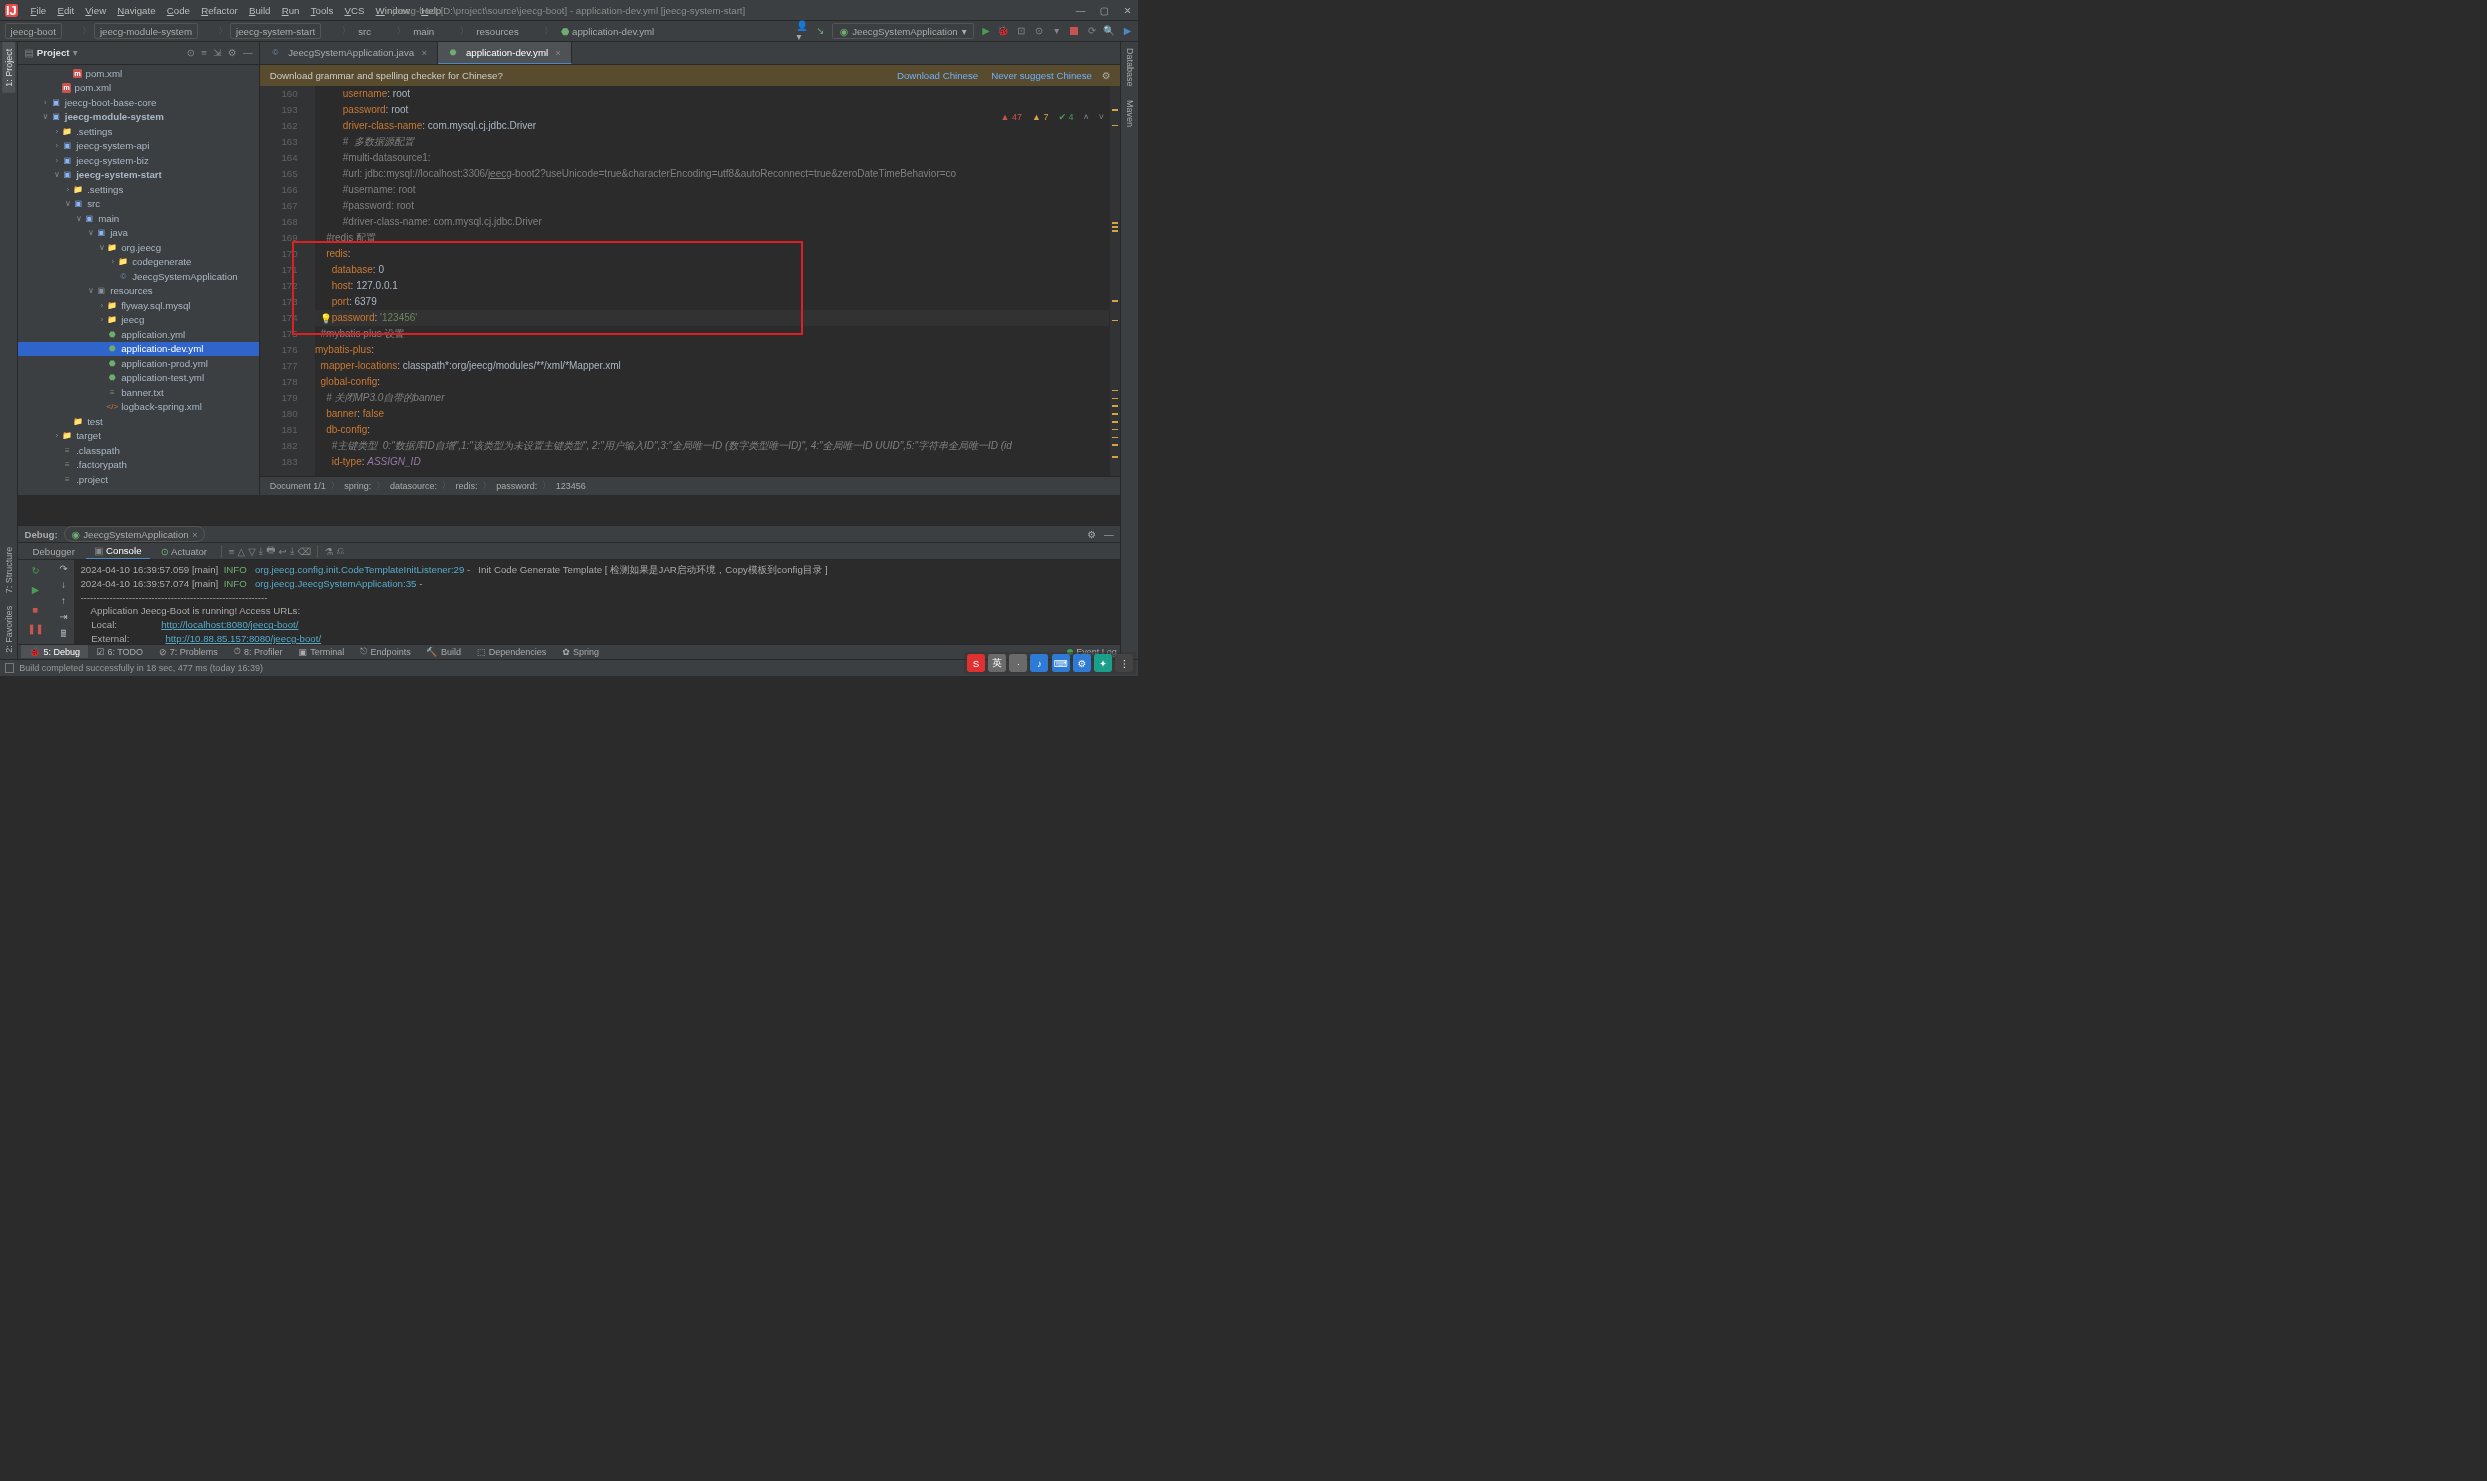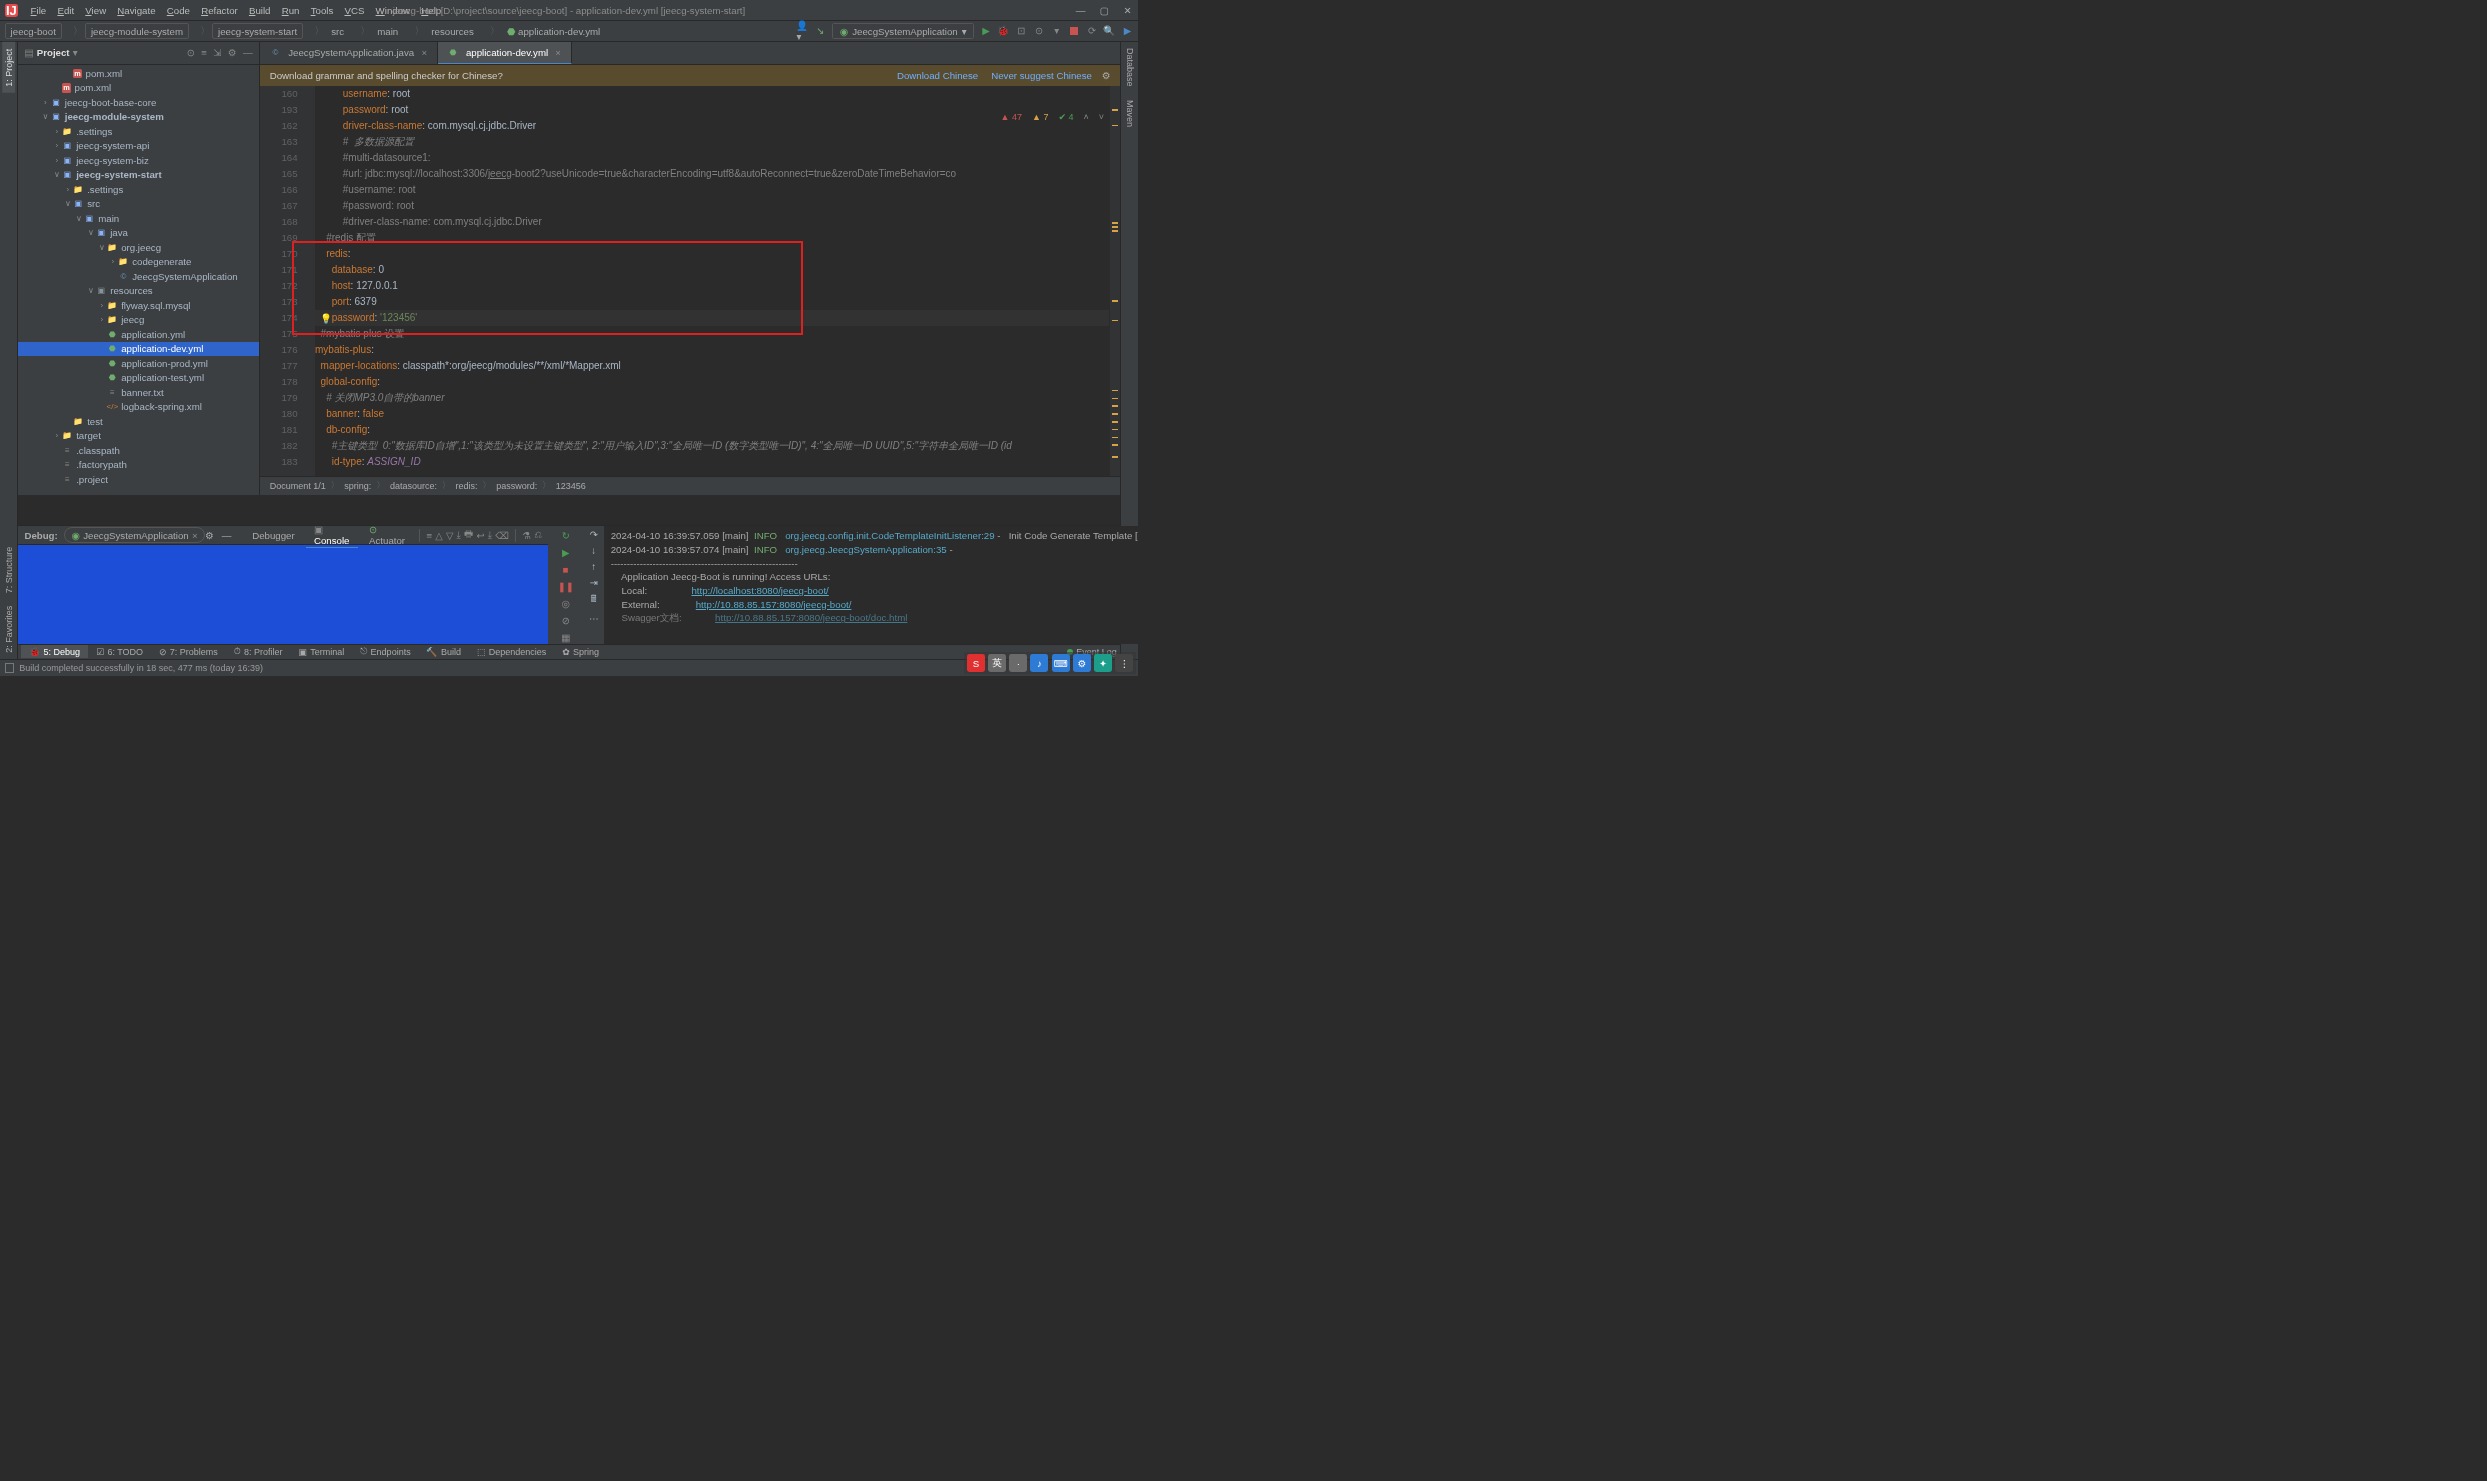--- a/index.html
+++ b/index.html
@@ -9,21 +9,21 @@
 .titlebar { height:21px; background:#3c3f41; display:flex; align-items:center; padding:0 4.8px; color:#bbbbbb; border-bottom:0.8px solid #282828; }
 .titlebar .logo { width:13px; height:13px; background:#e84b4b; border-radius:2.4px; margin-right:8px; display:flex; align-items:center; justify-content:center; font-size:13px; font-weight:bold; color:#fff; }
 .titlebar .menu { display:flex; gap:1.6px; }
 .titlebar .menu span { padding:2.4px 4.8px; cursor:pointer; }
 .titlebar .menu span u { text-decoration:underline; }
 .titlebar .app-title { margin-left:auto; margin-right:auto; position:absolute; left:50%; transform:translateX(-50%); color:#8c8c8c; }
 .titlebar .winctl { position:absolute; right:6.4px; display:flex; gap:14.5px; color:#aaa; font-size:9.7px; }
 
 
 .navbar { height:21px; background:#3c3f41; border-bottom:0.8px solid #282828; display:flex; align-items:center; padding:0 4.8px; color:#aaa; }
-.navbar .crumb { padding:1.6px 4.8px; border:0.8px solid #555; border-radius:2px; margin-right:9px; background:#3c3f41; }
+.navbar .crumb { padding:1.6px 4.8px; border:0.8px solid #555; border-radius:2px; margin-right:18px; background:#3c3f41; }
 .navbar .crumb.plain { border:none; background:none; }
 .navbar .sep { margin:0 2.4px; color:#666; }
 .navbar .right { margin-left:auto; display:flex; align-items:center; gap:6.4px; }
 .navbar .runcfg { background:#3c3f41; border:0.8px solid #555; padding:1.6px 6.4px; border-radius:1.6px; display:flex; align-items:center; gap:4px; }
 .ico { width:11.3px; height:11.3px; display:inline-flex; align-items:center; justify-content:center; }
 .run-tri { color:#499c54; }
 .bug-ico { color:#499c54; }
 .stop-sq { width:8px; height:8px; background:#c75450; display:inline-block; }
 
 
@@ -85,21 +85,21 @@
 .ed-indic span.ok { color:#499c54; }
 
 .marker-stripe { position:absolute; right:0; top:0; bottom:0; width:9.7px; background:#313335; }
 .marker-stripe .m { position:absolute; right:1.6px; width:6.4px; height:1.6px; }
 .marker-stripe .m.y { background:#d9a343; }
 
 .ed-crumb { height:19.3px; border-top:0.8px solid #282828; background:#3c3f41; display:flex; align-items:center; padding:0 9.7px; color:#aaa; font-size:9px; }
 .ed-crumb .csep { margin:0 4.8px; color:#666; }
 
 
-.lower { position:absolute; left:18px; right:18px; bottom:32px; height:119px; background:#1d4ed8; border-top:0.8px solid #282828; display:flex; }
+.lower { position:absolute; left:18px; right:18px; bottom:32px; height:119px; background:#f97316; border-top:0.8px solid #282828; display:flex; flex-direction:column; }
 .lower-head { height:19.3px; background:#3c3f41; display:flex; align-items:center; padding:0 6.4px; color:#aaa; border-bottom:0.8px solid #282828; }
 .lower-head .lbl { font-weight:bold; margin-right:6.4px; }
 .lower-tab { padding:1.6px 6.4px; border:0.8px solid #555; border-radius:8px; display:flex; align-items:center; gap:3.2px; }
 .lower-head .hicons { margin-left:auto; display:flex; gap:8px; }
 .lower-sub { height:19.3px; background:#3c3f41; display:flex; align-items:center; padding:0 6.4px; gap:3.2px; border-bottom:0.8px solid #282828; }
 .lower-sub .sub-tab { padding:1.6px 8px; cursor:pointer; color:#aaa; }
 .lower-sub .sub-tab.active { border-bottom:1.6px solid #4a88c7; color:#fff; }
 .lower-sub .sep-v { width:0.8px; height:13px; background:#555; margin:0 3.2px; }
 
 .run-body { flex:1; display:flex; }

